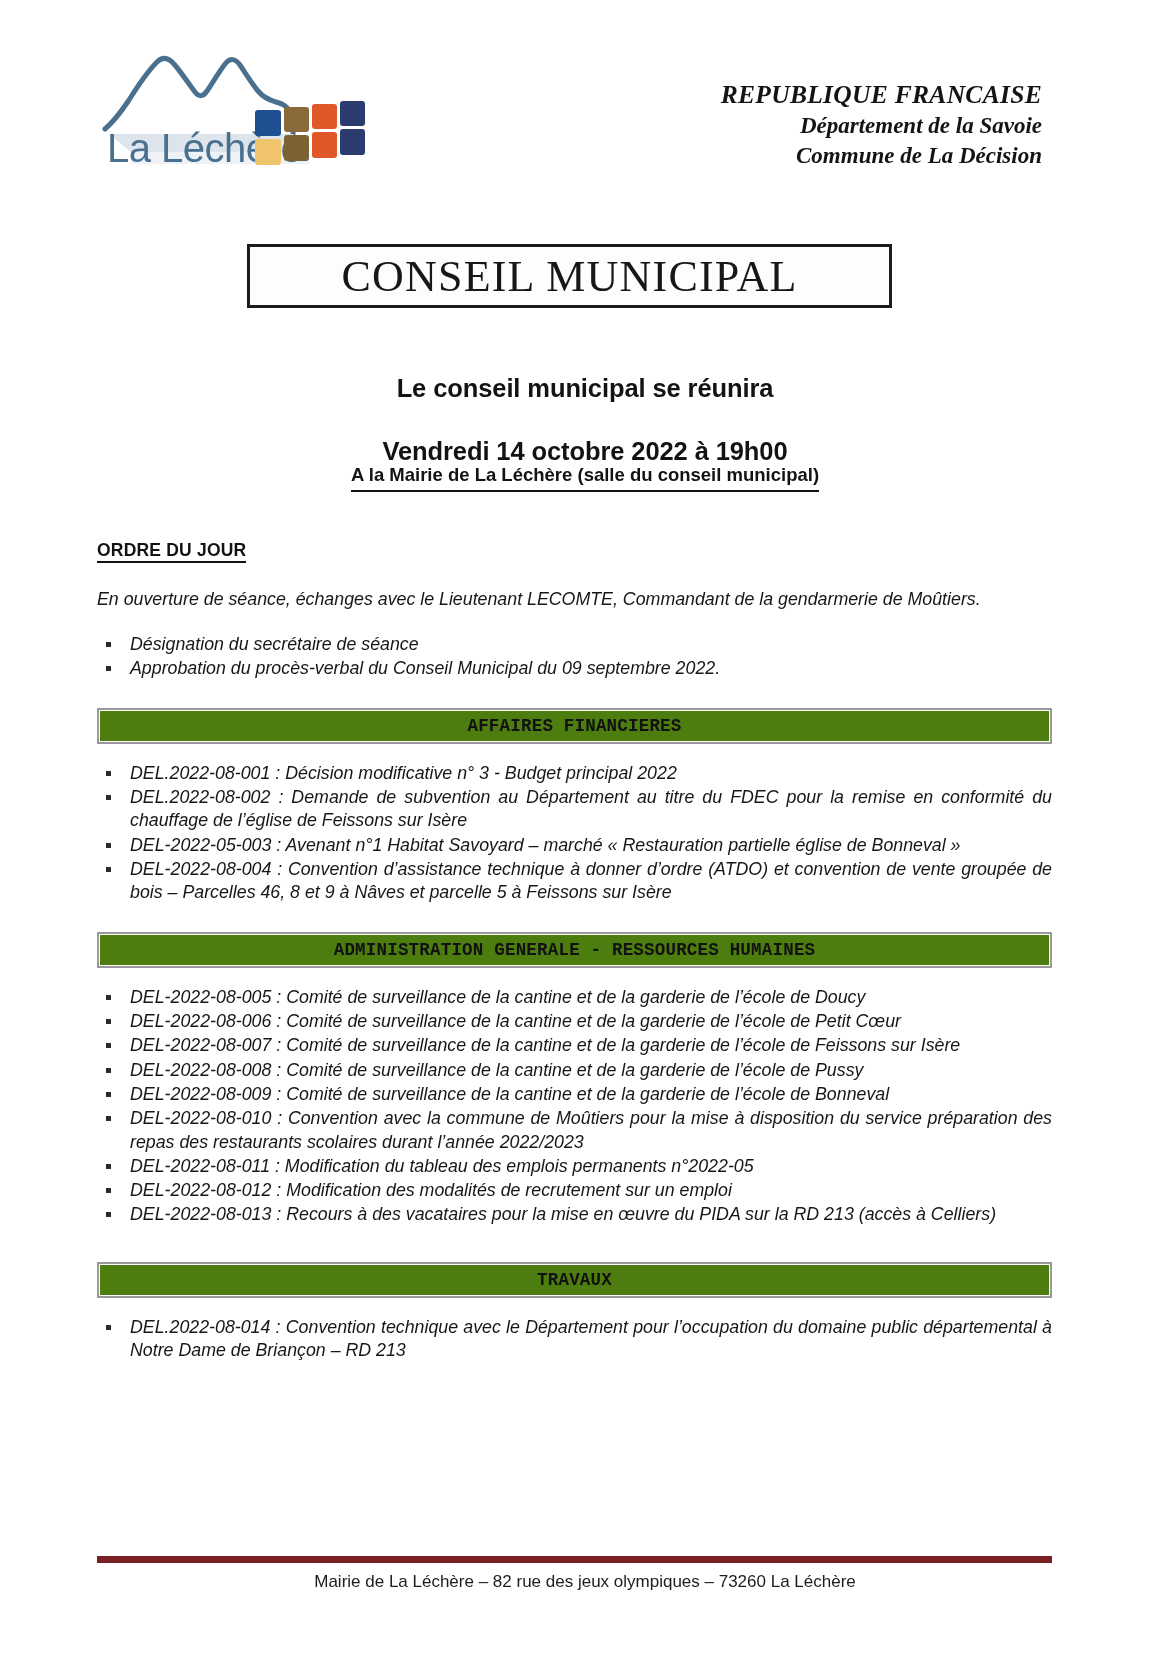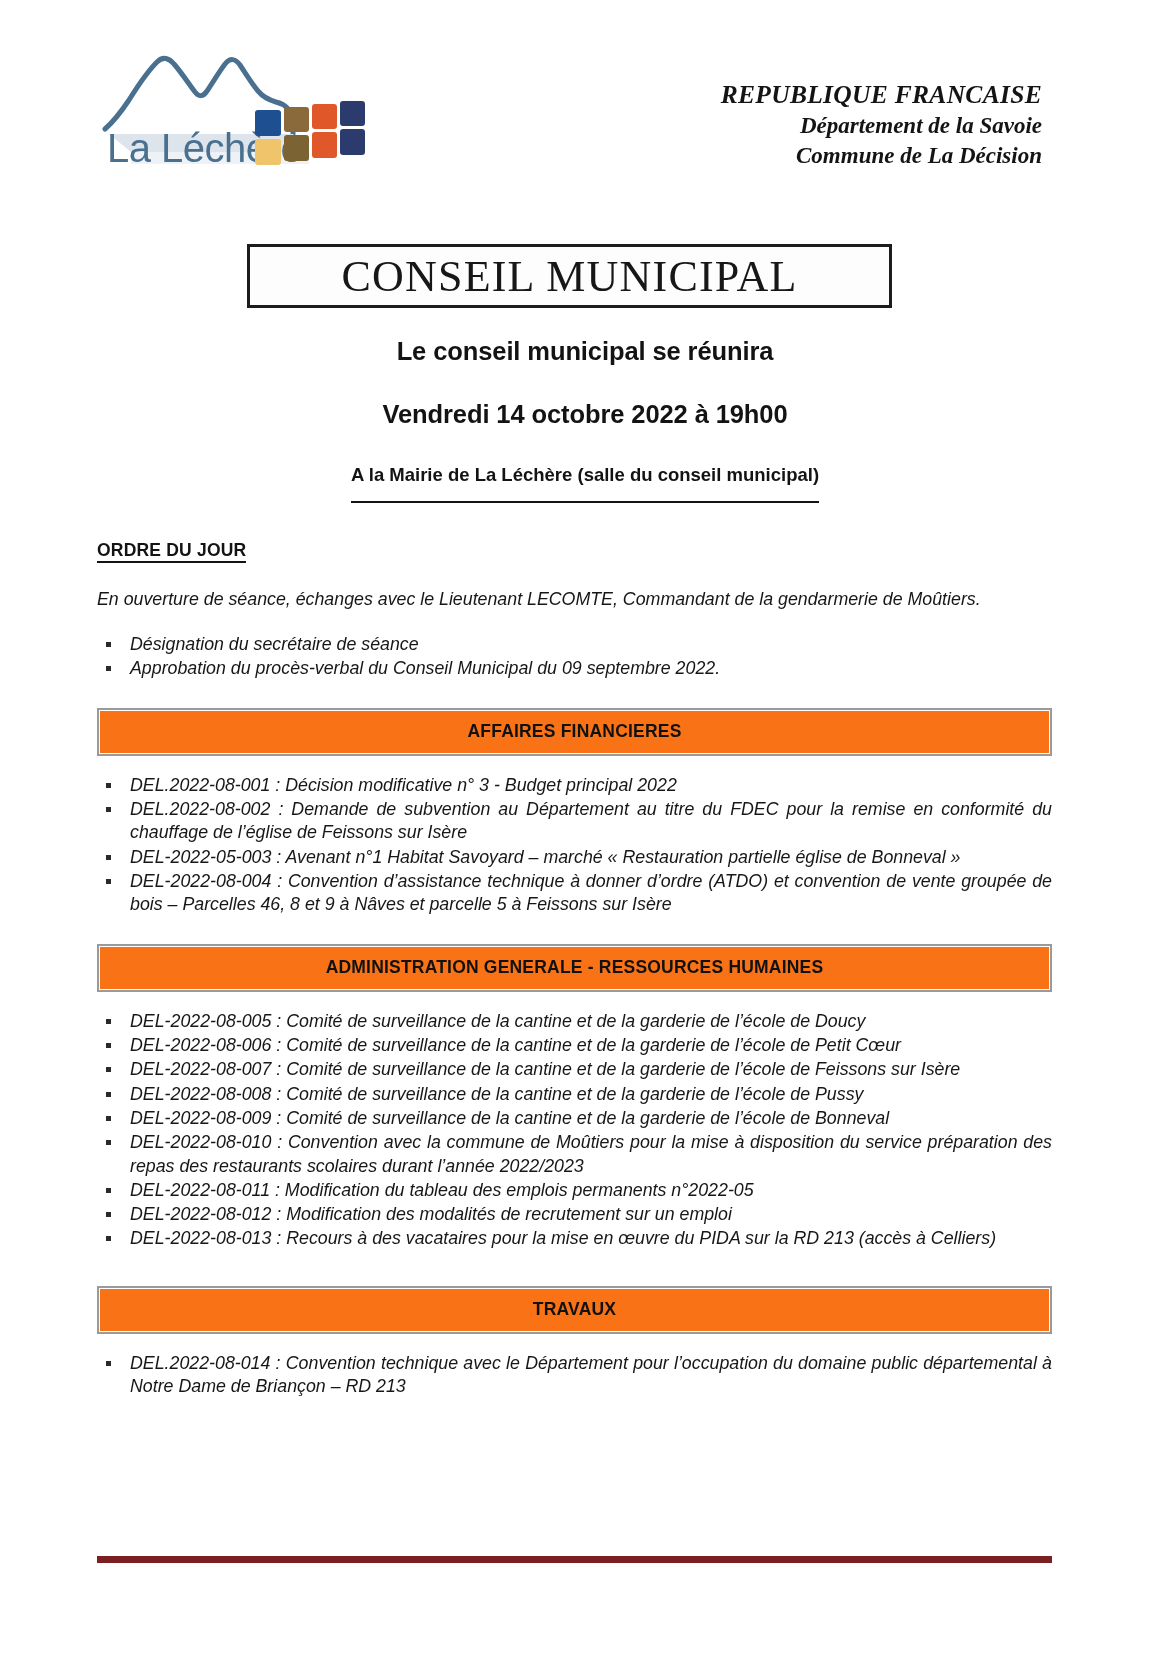--- a/index.html
+++ b/index.html
@@ -76,36 +76,37 @@
     white-space: nowrap;
   }
 
   
   .subtitle1, .subtitle2 {
     position: absolute;
     width: 1170px;
     text-align: center;
     font-weight: bold;
     color: #131313;
+    margin-top: 37px;
   }
   .subtitle1 { top: 337px; font-size: 25.5px; letter-spacing: -0.1px; }
   .subtitle2 { top: 400px; font-size: 25.5px; letter-spacing: -0.1px; }
 
   .venue {
     position: absolute;
     top: 464px;
     width: 1170px;
     text-align: center;
   }
   .venue span {
     font-size: 18.5px;
     font-weight: bold;
     color: #131313;
     border-bottom: 2px solid #131313;
-    padding-bottom: 16px;
+    padding-bottom: 5px;
   }
 
   
   .content {
     position: absolute;
     left: 97px;
     top: 540px;
     width: 955px;
   }
   .ordre {
@@ -154,28 +155,29 @@
   
   ul.items li.hang { padding-left: 33px; }
 
   .spacer-sm { height: 18px; }
   .spacer-md { height: 26px; }
   .spacer-lg { height: 34px; }
 
   
   .banner {
     width: 100%;
-    height: 48px;
+    height: 36px;
     border: 2px solid #9a9a9a;
     box-sizing: border-box;
     display: flex;
     align-items: center;
     justify-content: center;
-    background: #f97316;
+    background: #4d7c0f;
     box-shadow: inset 0 0 0 1px #ffffff;
+    font-family: Liberation Mono, monospace;
   }
   .banner span {
     font-size: 17.5px;
     font-weight: bold;
     letter-spacing: 0.2px;
     color: #111111;
   }
 
   
   .footer-rule {
@@ -300,14 +302,15 @@
       <span>TRAVAUX</span>
     </div>
     <div class="spacer-sm"></div>
     <ul class="items">
       <li class="hang">DEL.2022-08-014 : Convention technique avec le Département pour l’occupation du domaine public départemental à Notre Dame de Briançon – RD 213</li>
     </ul>
 
   </div>
 
   <div class="footer-rule"></div>
+  <div class="footer-text">Mairie de La Léchère – 82 rue des jeux olympiques – 73260 La Léchère</div>
 
 </div>
 
 </body></html>

